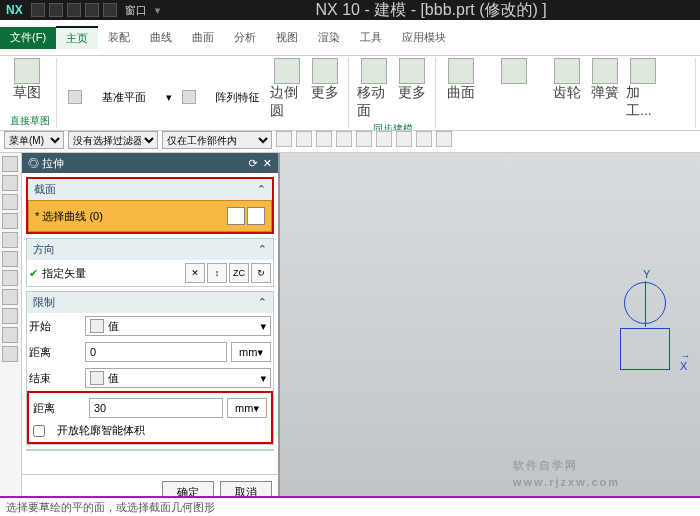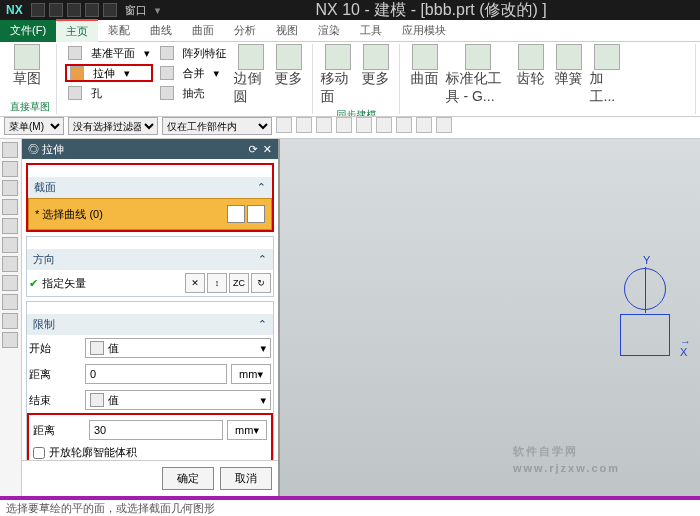--- a/index.html
+++ b/index.html
@@ -2,74 +2,74 @@
 <html><head>
 <meta charset="utf-8">
 <style>
 *{box-sizing:border-box;margin:0;padding:0;font-family:"Microsoft YaHei",sans-serif;font-size:11px;}
 body{width:700px;height:516px;background:#f0f0f0;overflow:hidden;position:relative;}
 .titlebar{height:20px;background:#1a1a1a;color:#ddd;display:flex;align-items:center;padding:0 6px;gap:8px;}
 .titlebar .logo{color:#5eead4;font-weight:bold;font-size:12px;}
 .titlebar .qat{display:flex;gap:4px;}
 .titlebar .qat span{width:14px;height:14px;background:#333;border:1px solid #555;}
 .titlebar .title{flex:1;text-align:center;font-size:16px;color:#ccc;}
-.menubar{height:22px;background:#fff;display:flex;align-items:center;border-bottom:1px solid #ccc;}
+.menubar{height:36px;background:#fff;display:flex;align-items:center;border-bottom:1px solid #ccc;}
 .menubar .filebtn{background:#0b6e3b;color:#fff;padding:3px 10px;height:22px;display:flex;align-items:center;}
 .menubar .tab{padding:3px 10px;color:#555;}
-.menubar .tab.active{background:#e8f4ec;color:#0b6e3b;border-top:2px solid #ef4444;}
+.menubar .tab.active{background:#e8f4ec;color:#0b6e3b;border-top:2px solid #0f172a;}
 .ribbon{height:75px;background:#fff;border-bottom:1px solid #ccc;display:flex;padding:2px 4px;gap:2px;overflow:hidden;}
 .rgroup{border-right:1px solid #ddd;padding:0 6px;display:flex;flex-direction:column;justify-content:space-between;position:relative;}
 .rgroup .glabel{text-align:center;font-size:10px;color:#0a7a3c;padding-top:2px;}
 .rgroup .btns{display:flex;gap:4px;align-items:flex-start;}
 .bigbtn{display:flex;flex-direction:column;align-items:center;width:34px;}
 .bigbtn .ic{width:26px;height:26px;background:#dde8dd;border:1px solid #aaa;}
 .bigbtn .lb{font-size:14px;color:#444;}
 .smallrow{display:flex;flex-direction:column;gap:2px;}
-.smallbtn{display:flex;align-items:center;gap:9px;height:18px;padding:0 3px;}
+.smallbtn{display:flex;align-items:center;gap:20px;height:18px;padding:0 3px;margin-top:30px;}
 .smallbtn .ic{width:14px;height:14px;background:#ddd;border:1px solid #aaa;}
 .smallbtn.hl{border:2px solid #c00;}
 .subbar{height:22px;background:#fff;border-bottom:1px solid #ccc;display:flex;align-items:flex-start;gap:4px;padding:0 4px;}
 .subbar select,.subbar input{height:18px;font-size:10px;border:1px solid #aaa;}
 .subbar .sel1{width:60px;}
 .subbar .sel2{width:90px;}
 .subbar .sel3{width:110px;}
 .subbar .ic{width:16px;height:16px;background:#eee;border:1px solid #bbb;}
 .workarea{position:relative;height:357px;display:flex;}
 .leftrail{width:22px;background:#f5f5f5;border-right:1px solid #ccc;display:flex;flex-direction:column;gap:3px;padding:3px 2px;}
 .leftrail span{width:16px;height:16px;background:#ddd;border:1px solid #aaa;}
 .panel{width:258px;background:#fff;border-right:2px solid #999;display:flex;flex-direction:column;}
 .panel .phead{height:20px;background:#3d5866;color:#fff;display:flex;align-items:center;justify-content:space-between;padding:0 6px;font-size:11px;}
 .panel .phead .ctrls{display:flex;gap:5px;}
 .panel .body{flex:1;overflow:auto;padding:4px;}
 .sect{border:1px solid #c0cdd4;margin-bottom:4px;}
-.sect .shdr{background:#e7eef2;color:#246;padding:3px 6px;display:flex;justify-content:space-between;align-items:center;font-size:11px;margin-top:12px;}
+.sect .shdr{background:#e7eef2;color:#246;padding:3px 6px;display:flex;justify-content:space-between;align-items:center;font-size:11px;}
 .sect .shdr .chev{color:#246;}
 .sect .sbody{}
 .selrow{background:#f5b942;border:1px solid #c78a1a;padding:6px;display:flex;align-items:center;justify-content:space-between;}
 .selrow .rbtns{display:flex;gap:2px;}
 .selrow .rbtns span{width:18px;height:18px;background:#fff;border:1px solid #888;}
 .hlred{border:2px solid #c00;}
 .frow{display:flex;align-items:center;padding:3px 2px;gap:4px;}
 .frow .flabel{width:52px;font-size:11px;}
 .frow .fcombo{flex:1;display:flex;align-items:center;border:1px solid #aaa;height:20px;padding:0 4px;gap:4px;}
 .frow .fcombo .ic{width:14px;height:14px;background:#eee;border:1px solid #999;}
 .frow .fval{flex:1;border:1px solid #aaa;height:20px;padding:0 4px;display:flex;align-items:center;}
 .frow .unit{width:40px;border:1px solid #aaa;height:20px;display:flex;align-items:center;justify-content:center;}
 .frow .endbtns{display:flex;gap:2px;}
 .frow .endbtns span{width:20px;height:20px;border:1px solid #aaa;background:#f7f7f7;display:flex;align-items:center;justify-content:center;font-size:9px;}
-.chk{display:flex;align-items:center;gap:4px;padding:2px;}
+.chk{display:flex;align-items:center;gap:12px;padding:2px;}
 .chk input{width:12px;height:12px;}
 .dlgbtns{display:flex;justify-content:flex-end;gap:6px;padding:6px;border-top:1px solid #ccc;}
 .dlgbtns button{padding:3px 14px;border:1px solid #888;background:#f4f4f4;font-size:11px;}
 .viewport{flex:1;background:linear-gradient(#d8dcde,#bfc5c7);position:relative;}
 .sketch{position:absolute;right:30px;bottom:140px;}
 .circ{width:42px;height:42px;border:1px solid #2244cc;border-radius:50%;position:relative;}
 .circ:before{content:"";position:absolute;left:50%;top:-2px;width:1px;height:46px;background:#2244cc;}
 .rect{width:50px;height:42px;border:1px solid #2244cc;margin-top:4px;margin-left:-4px;}
-.status{position:absolute;bottom:0;left:0;right:0;height:20px;background:#fff;border-top:4px solid #a21caf;display:flex;align-items:center;padding:0 6px;color:#555;font-size:10px;}
+.status{position:absolute;bottom:0;left:0;right:0;height:20px;background:#fff;border-top:2px solid #a21caf;display:flex;align-items:center;padding:0 6px;color:#555;font-size:10px;}
 .watermark{position:absolute;right:80px;bottom:22px;font-size:28px;color:rgba(128,128,128,.5);font-weight:bold;letter-spacing:2px;}
 .watermark .sm{font-size:11px;display:block;color:rgba(128,128,128,.6);}
 .yarr{color:#2244cc;position:absolute;left:19px;top:-14px;font-size:11px;}
 .xarr{position:absolute;left:56px;bottom:-2px;font-size:11px;color:#2244cc;}
 </style>
 </head>
 <body>
 
 <div class="titlebar">
   <span class="logo">NX</span>
@@ -165,21 +165,20 @@
     <div class="glabel">同步建模</div>
   </div>
   <div class="rgroup" style="flex:1">
     <div class="btns">
       <div class="bigbtn">
           <span class="ic"></span>
           <span class="lb">曲面</span>
         </div>
       <div class="bigbtn" style="width:64px">
           <span class="ic"></span>
-          <span class="lb">标准化工具 - G...</span>
         </div>
       <div class="bigbtn">
           <span class="ic"></span>
           <span class="lb">齿轮</span>
         </div>
       <div class="bigbtn">
           <span class="ic"></span>
           <span class="lb">弹簧</span>
         </div>
       <div class="bigbtn">

